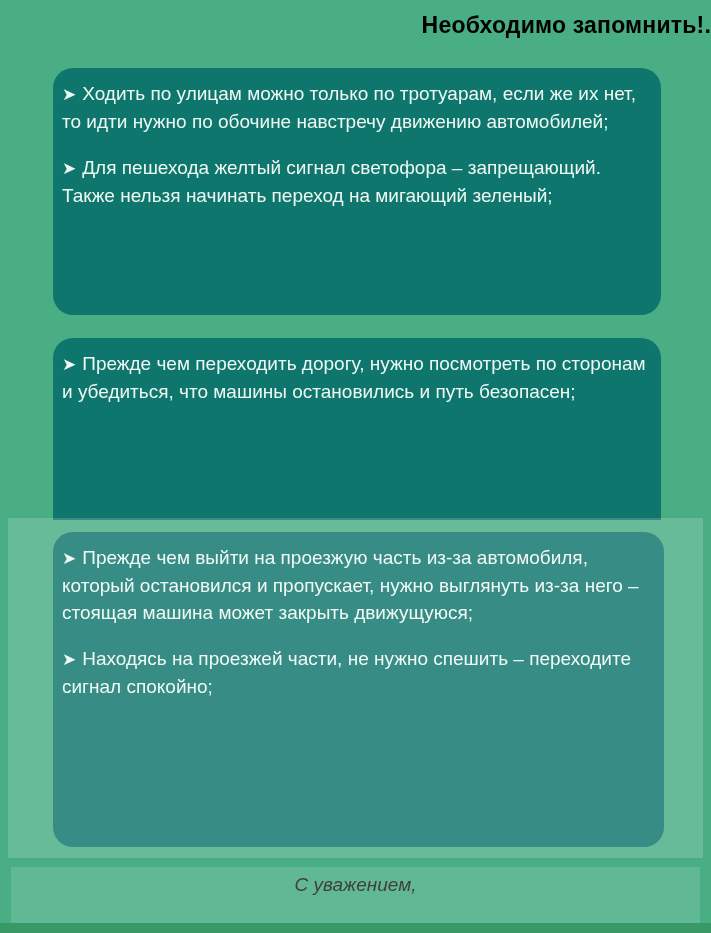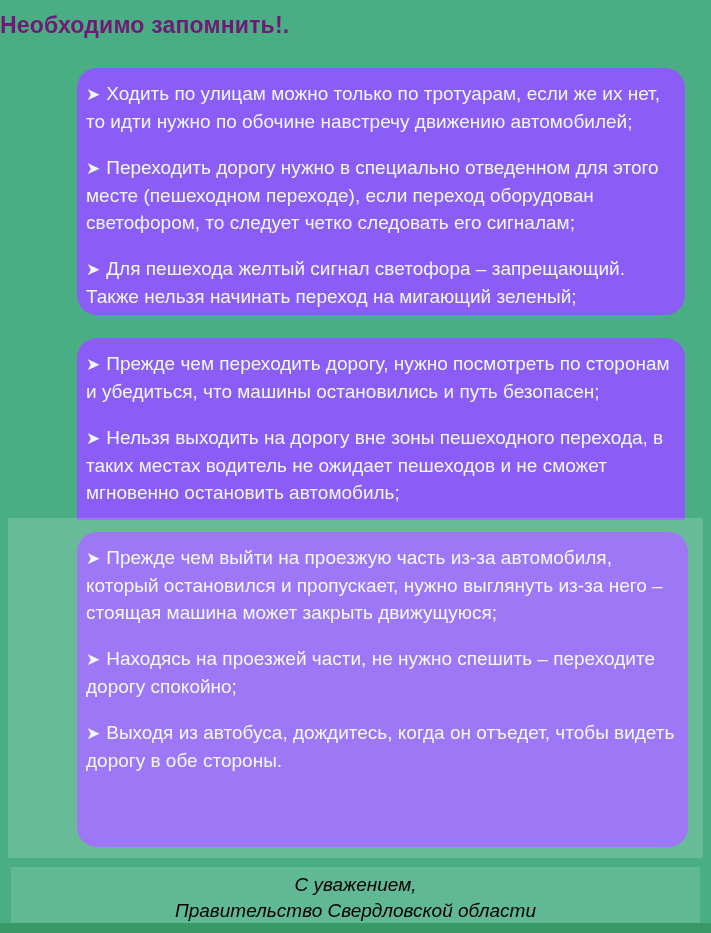--- a/index.html
+++ b/index.html
@@ -9,38 +9,37 @@
     height: 933px;
     background: #4aae85;
     overflow: hidden;
     font-family: "Liberation Sans", sans-serif;
   }
   .title {
     position: absolute;
     top: 12px;
     left: 0;
     width: 100%;
-    text-align: left;
+    text-align: right;
     font-size: 23px;
     font-weight: bold;
-    color: #701a75;
+    color: #000000;
     letter-spacing: 0.2px;
   }
   .panel {
     position: absolute;
     left: 53px;
     width: 608px;
-    background: #8b5cf6;
+    background: #0f766e;
     border-radius: 20px;
     box-sizing: border-box;
     padding: 12px 8px 4px 9px;
     color: #eef9f3;
     font-size: 19px;
     line-height: 27px;
-    margin-left: 24px;
   }
   .panel-top    { top: 68px;  height: 247px; }
   .panel-middle { top: 338px; height: 182px; border-radius: 20px 20px 0 0; }
   .panel-bottom { top: 532px; height: 315px; width: 611px; }
   .bullet { margin: 0 0 19px 0; }
   .arrow {
     font-family: "DejaVu Sans", sans-serif;
     font-size: 17px;
     margin-right: 6px;
   }
@@ -59,21 +58,21 @@
     top: 867px;
     width: 689px;
     height: 56px;
     background: rgba(255, 255, 255, 0.13);
     box-sizing: border-box;
     padding-top: 5px;
     text-align: center;
     font-style: italic;
     font-size: 19px;
     line-height: 26px;
-    color: #000000;
+    color: #404040;
   }
   .bottom-strip {
     position: absolute;
     left: 0;
     top: 923px;
     width: 711px;
     height: 10px;
     background: #389967;
   }
 </style>
@@ -82,50 +81,40 @@
 
 <div class="page">
 
   <div class="title">Необходимо запомнить!.</div>
 
   <div class="panel panel-top">
     <p class="bullet">
       <span class="arrow">➤</span><span>Ходить по улицам можно только по тротуарам, если же их нет, то идти нужно по обочине навстречу движению автомобилей;</span>
     </p>
     <p class="bullet">
-      <span class="arrow">➤</span><span>Переходить дорогу нужно в специально отведенном для этого месте (пешеходном переходе), если переход оборудован светофором, то следует четко следовать его сигналам;</span>
-    </p>
-    <p class="bullet">
       <span class="arrow">➤</span><span>Для пешехода желтый сигнал светофора – запрещающий. Также нельзя начинать переход на мигающий зеленый;</span>
     </p>
   </div>
 
   <div class="panel panel-middle">
     <p class="bullet">
       <span class="arrow">➤</span><span>Прежде чем переходить дорогу, нужно посмотреть по сторонам и убедиться, что машины остановились и путь безопасен;</span>
     </p>
-    <p class="bullet">
-      <span class="arrow">➤</span><span>Нельзя выходить на дорогу вне зоны пешеходного перехода, в таких местах водитель не ожидает пешеходов и не сможет мгновенно остановить автомобиль;</span>
-    </p>
   </div>
 
   <div class="panel panel-bottom">
     <p class="bullet">
       <span class="arrow">➤</span><span>Прежде чем выйти на проезжую часть из-за автомобиля, который остановился и пропускает, нужно выглянуть из-за него – стоящая машина может закрыть движущуюся;</span>
     </p>
     <p class="bullet">
-      <span class="arrow">➤</span><span>Находясь на проезжей части, не нужно спешить – переходите дорогу спокойно;</span>
-    </p>
-    <p class="bullet">
-      <span class="arrow">➤</span><span>Выходя из автобуса, дождитесь, когда он отъедет, чтобы видеть дорогу в обе стороны.</span>
+      <span class="arrow">➤</span><span>Находясь на проезжей части, не нужно спешить – переходите сигнал спокойно;</span>
     </p>
   </div>
 
   <div class="overlay"></div>
 
   <div class="footer-band">
     <div>С уважением,</div>
-    <div>Правительство Свердловской области</div>
   </div>
 
   <div class="bottom-strip"></div>
 
 </div>
 
 </body></html>

